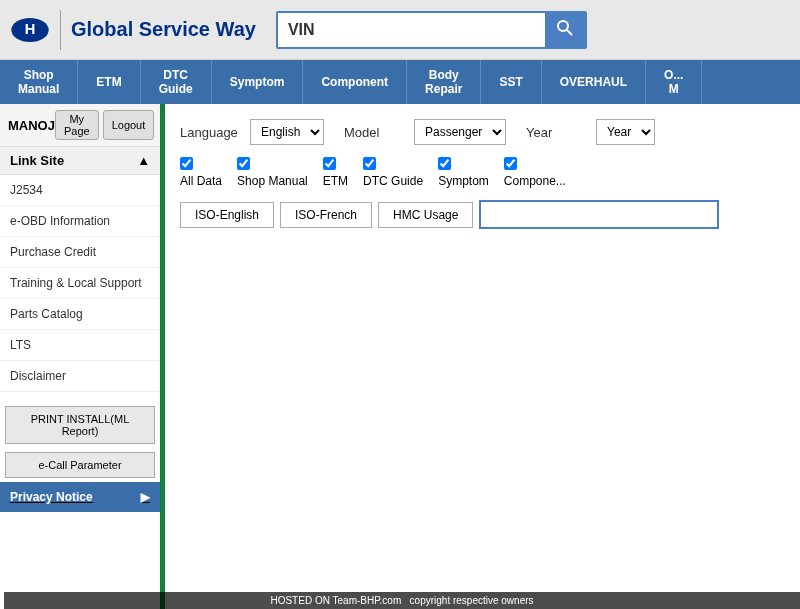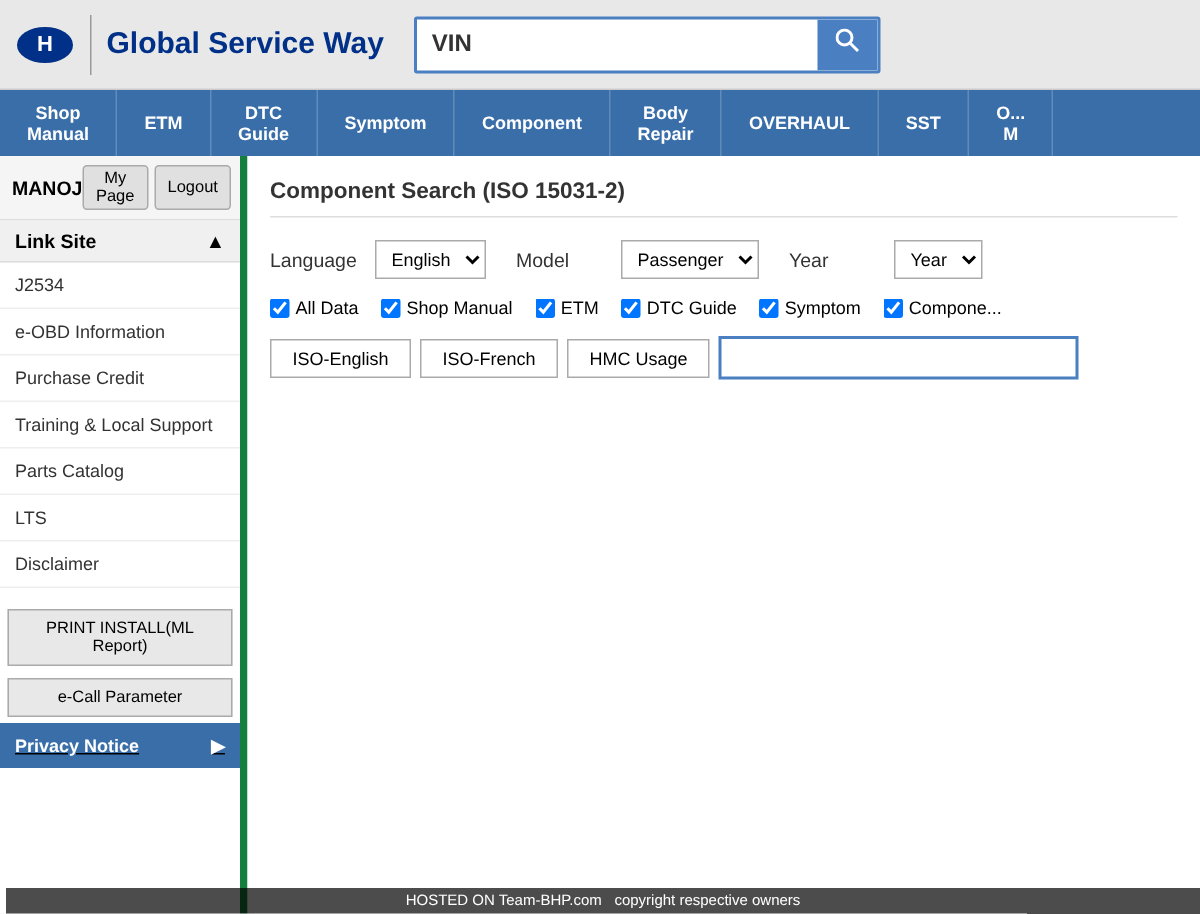--- a/index.html
+++ b/index.html
@@ -204,23 +204,24 @@
     }
     .checkbox-row {
       display: flex;
       align-items: center;
       gap: 15px;
       flex-wrap: wrap;
       margin-bottom: 12px;
     }
     .checkbox-item {
       display: flex;
-      align-items: center;
+      align-items: flex-start;
       gap: 4px;
       font-size: 12px;
+      flex-direction: column;
     }
     .search-input-box {
       border: 2px solid #4a7fc1;
       padding: 5px 8px;
       width: 240px;
       font-size: 13px;
       outline: none;
     }
     .button-row {
       display: flex;
@@ -274,22 +275,22 @@
   </div>
 </div>
 
 <div class="nav-bar">
   <div class="nav-item">Shop<br>Manual</div>
   <div class="nav-item">ETM</div>
   <div class="nav-item">DTC<br>Guide</div>
   <div class="nav-item">Symptom</div>
   <div class="nav-item">Component</div>
   <div class="nav-item">Body<br>Repair</div>
+  <div class="nav-item">SST</div>
   <div class="nav-item">OVERHAUL</div>
-  <div class="nav-item">SST</div>
   <div class="nav-item">O...<br>M</div>
 </div>
 
 <div class="content-wrapper">
 
   <div class="sidebar">
     <div class="sidebar-relative">
 
       <div class="user-bar">
         <span class="user-name">MANOJ</span>
@@ -317,21 +318,20 @@
         <button class="ecall-btn">e-Call Parameter</button>
         <button class="privacy-btn">
           <span>Privacy Notice</span>
           <span>▶</span>
         </button>
       </div>
     </div>
   </div>
 
   <div class="main-content">
-    <div class="page-title">Component Search (ISO 15031-2)</div>
 
     <div class="form-row">
       <span class="form-label">Language</span>
       <select class="form-select">
         <option>English</option>
       </select>
 
       <span class="form-label" style="margin-left:10px;">Model</span>
       <select class="form-select">
         <option>Passenger</option>

